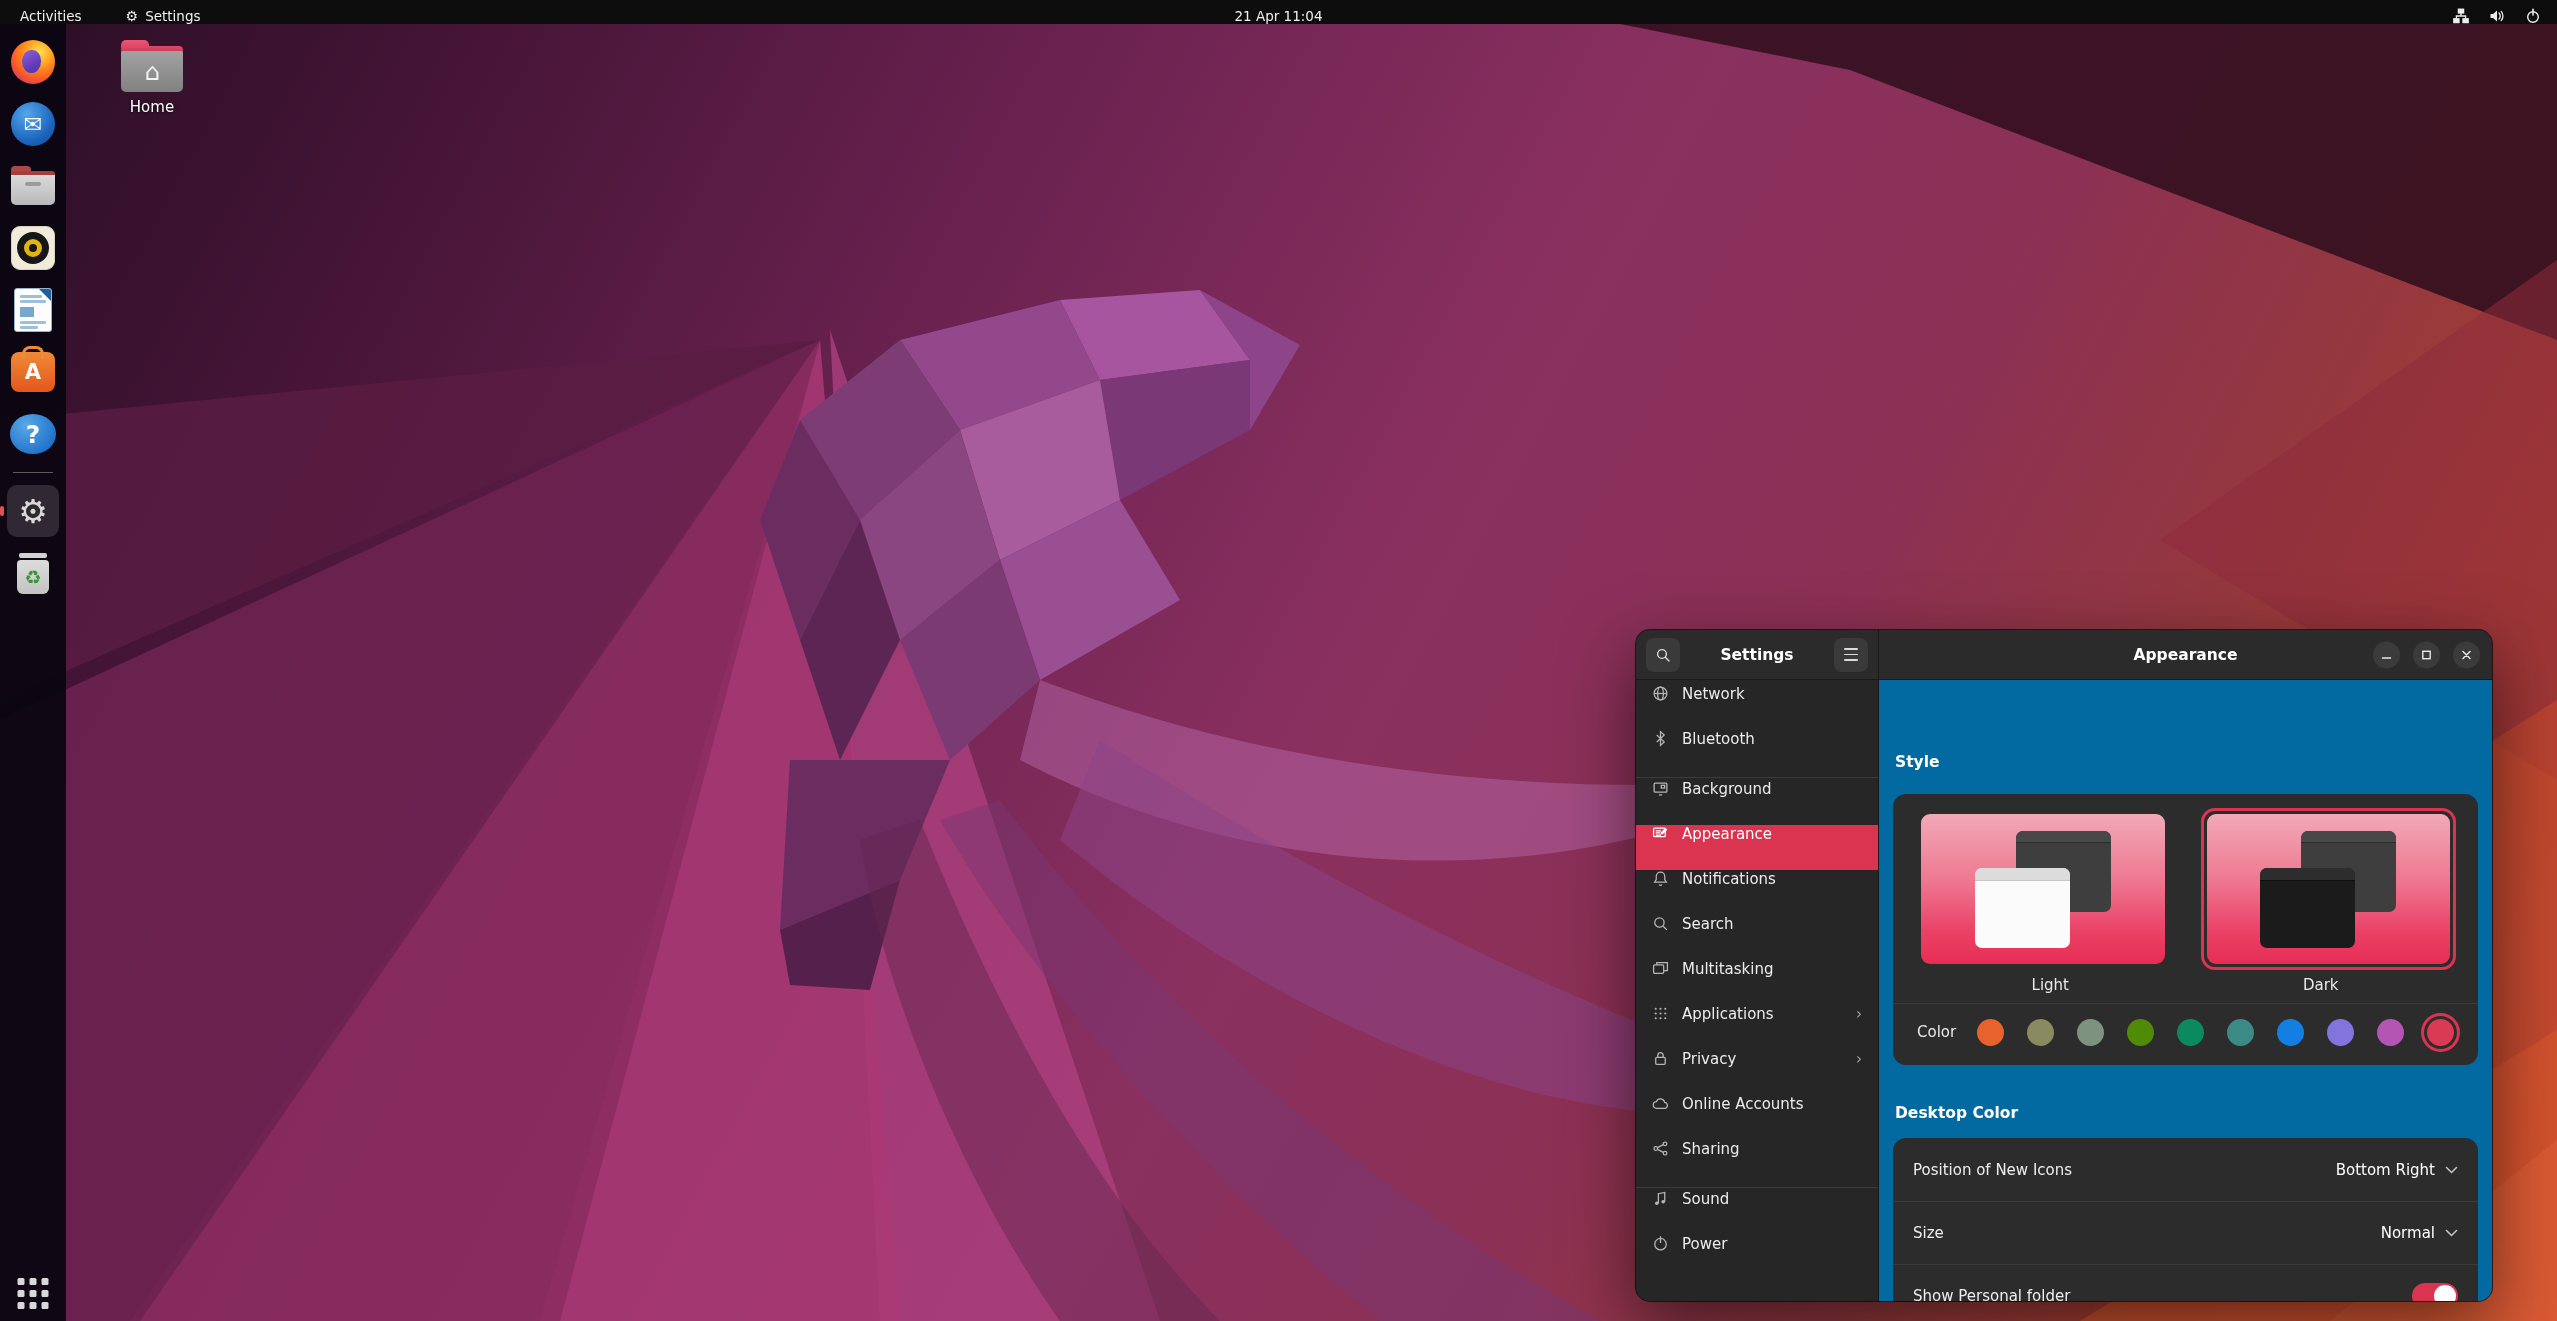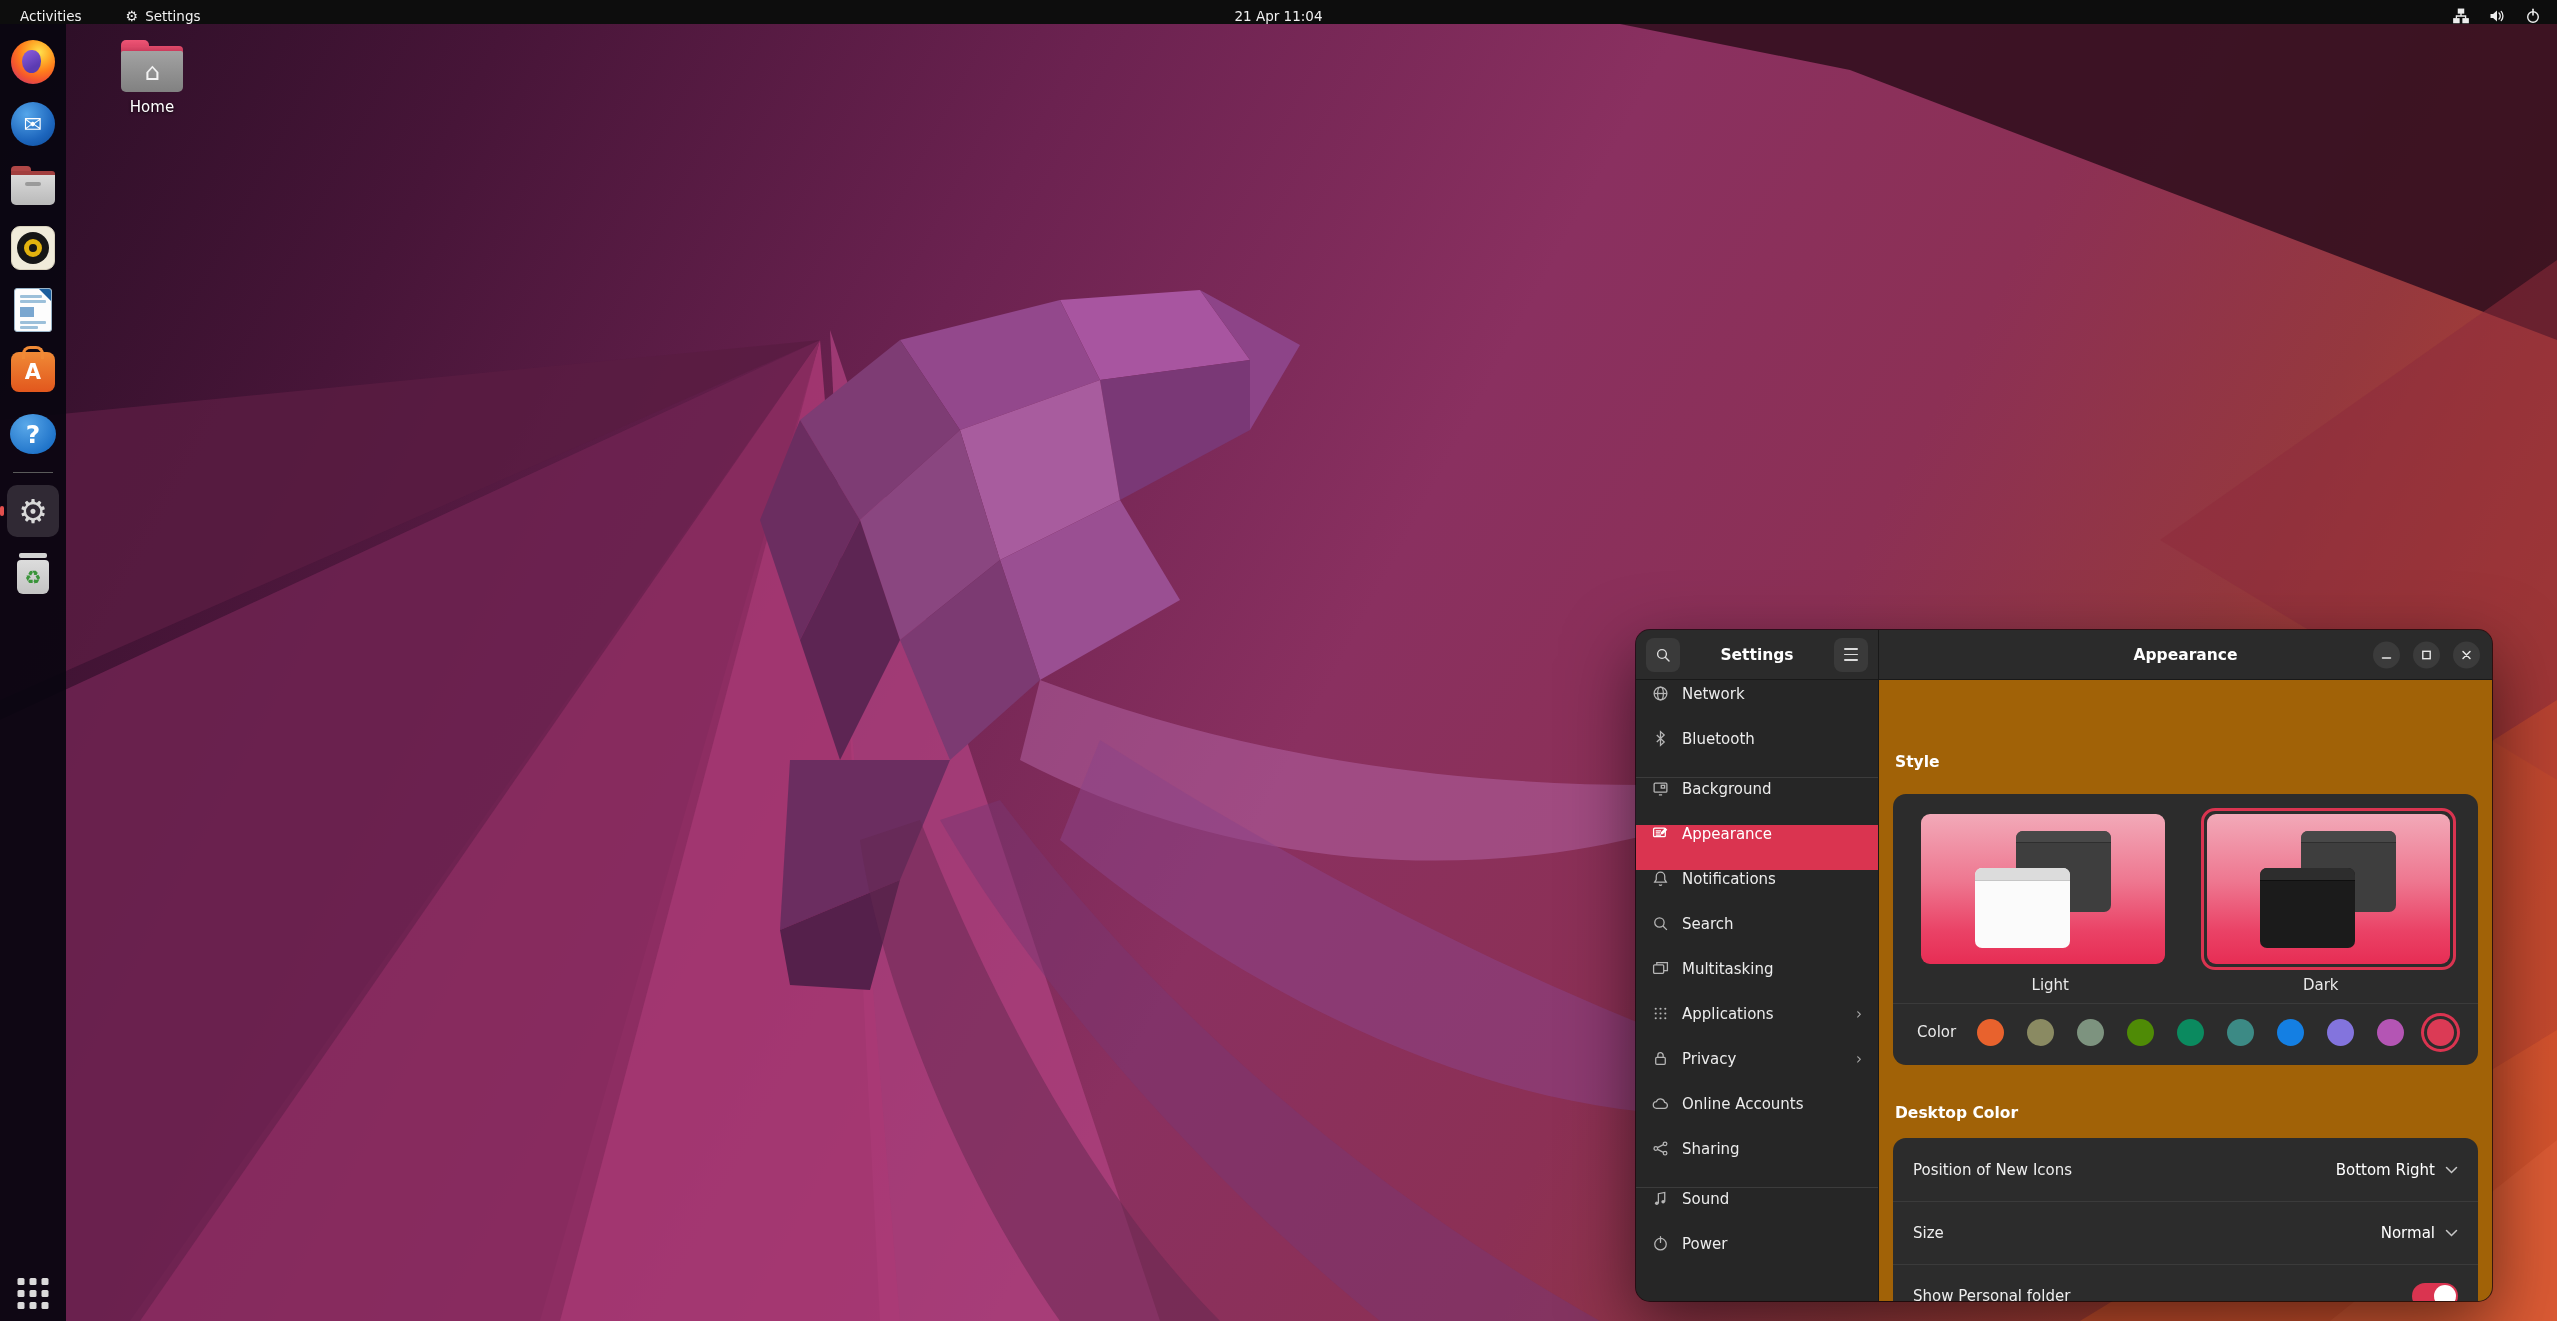--- a/index.html
+++ b/index.html
@@ -90,21 +90,21 @@
   .wc { width:27px; height:27px; border-radius:50%; background:#3b3b3b; display:flex; align-items:center; justify-content:center; }
 
   .sidebar { background:#262626; border-right:1px solid #191919; padding-top:5px; overflow:hidden; }
   .nav-row { height:45px; display:flex; align-items:flex-start; gap:13px; padding:0 16px; font-size:15px; color:#ececec; position:relative; }
   .nav-row svg { flex:0 0 auto; opacity:.85; }
   .nav-row.selected { background:#da3450; color:#fff; }
   .nav-row.selected svg { opacity:1; }
   .nav-chev { margin-left:auto; color:#a9a9a9; }
   .nav-sep { height:1px; background:#3c3c3c; margin:2px 0; }
 
-  .main-pane { position:relative; background:#a16207; }
+  .main-pane { position:relative; background:#0369a1; }
   .sec-head { position:absolute; left:16px; font-weight:bold; font-size:15.5px; color:#fff; }
   .card { position:absolute; left:14px; right:14px; background:#2c2c2c; border-radius:13px; }
   #style-card { top:114px; height:271px; }
   .previews { display:flex; padding:14px 22px 0 22px; gap:30px; align-items:center; }
   .tile-wrap { flex:1; border:3px solid transparent; border-radius:14px; padding:3px; }
   .tile-wrap.selected { border-color:#da3450; }
   .tile { position:relative; height:150px; border-radius:9px; overflow:hidden;
     background:linear-gradient(#f2a9b8 0%,#ee7790 45%,#ea4266 78%,#e72d54 100%); }
   .pw { position:absolute; border-radius:7px; overflow:hidden; }
   .pw .tbr { height:16%; }

